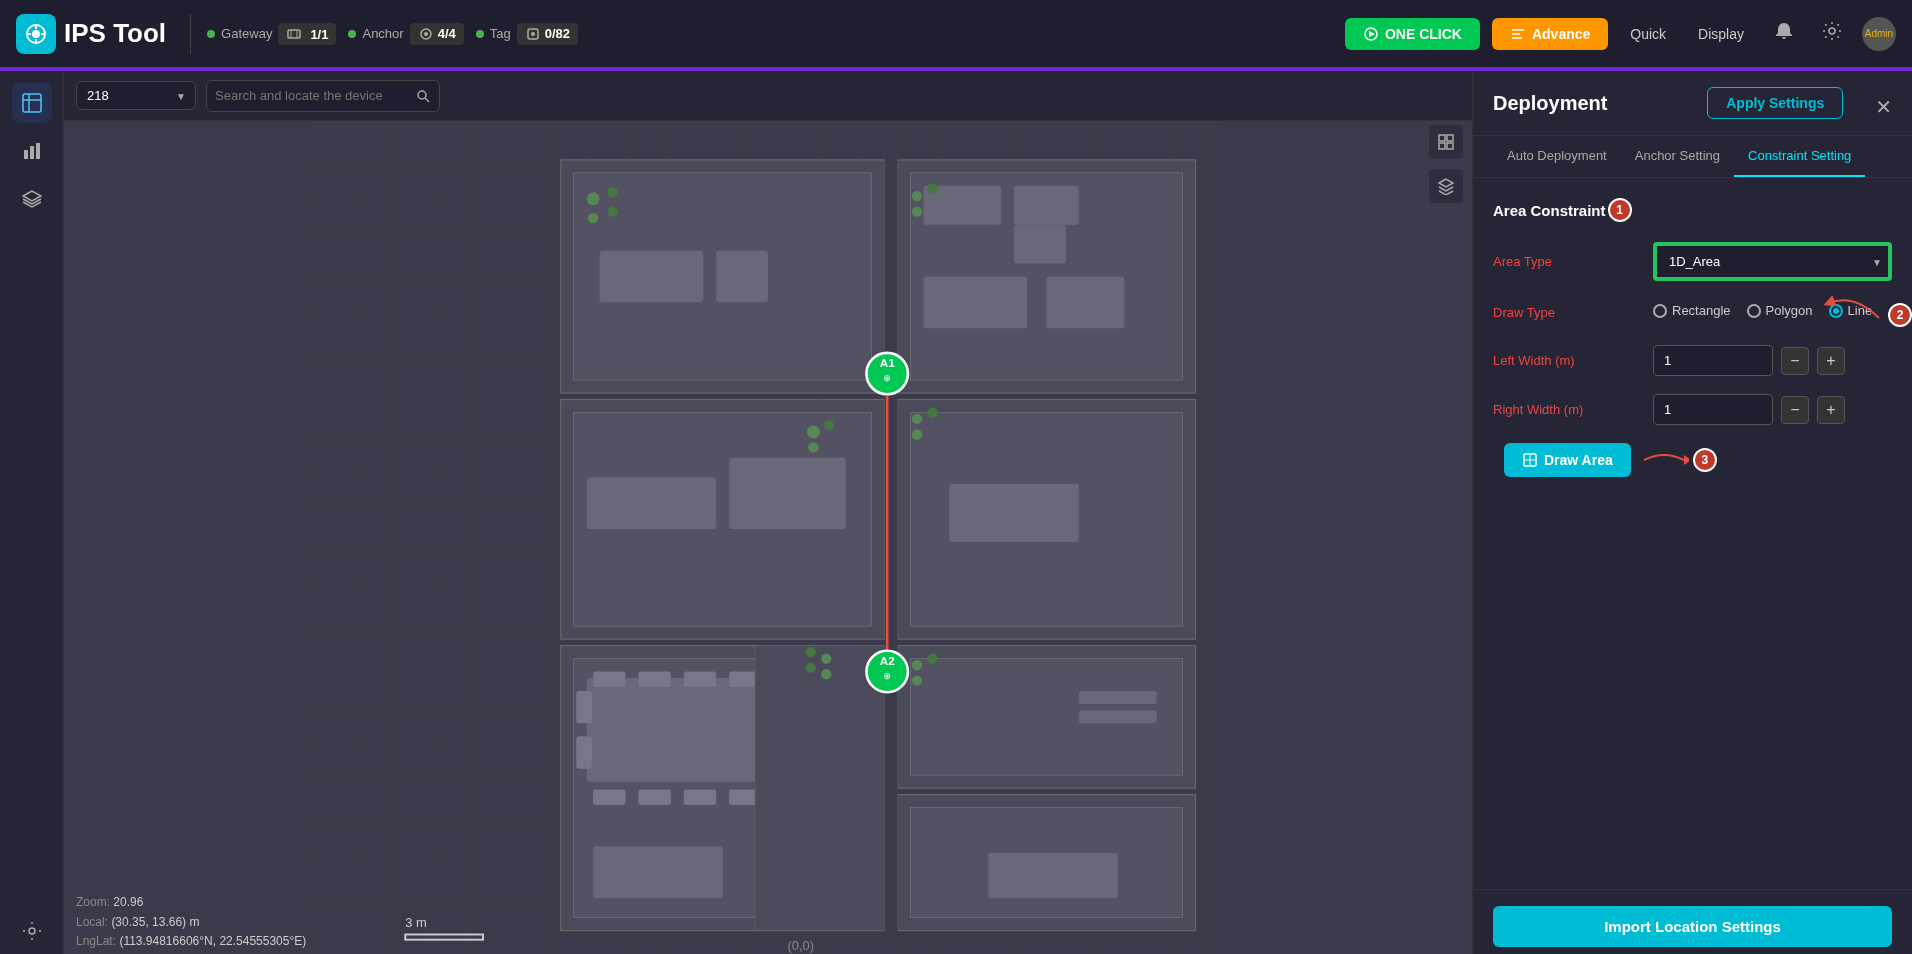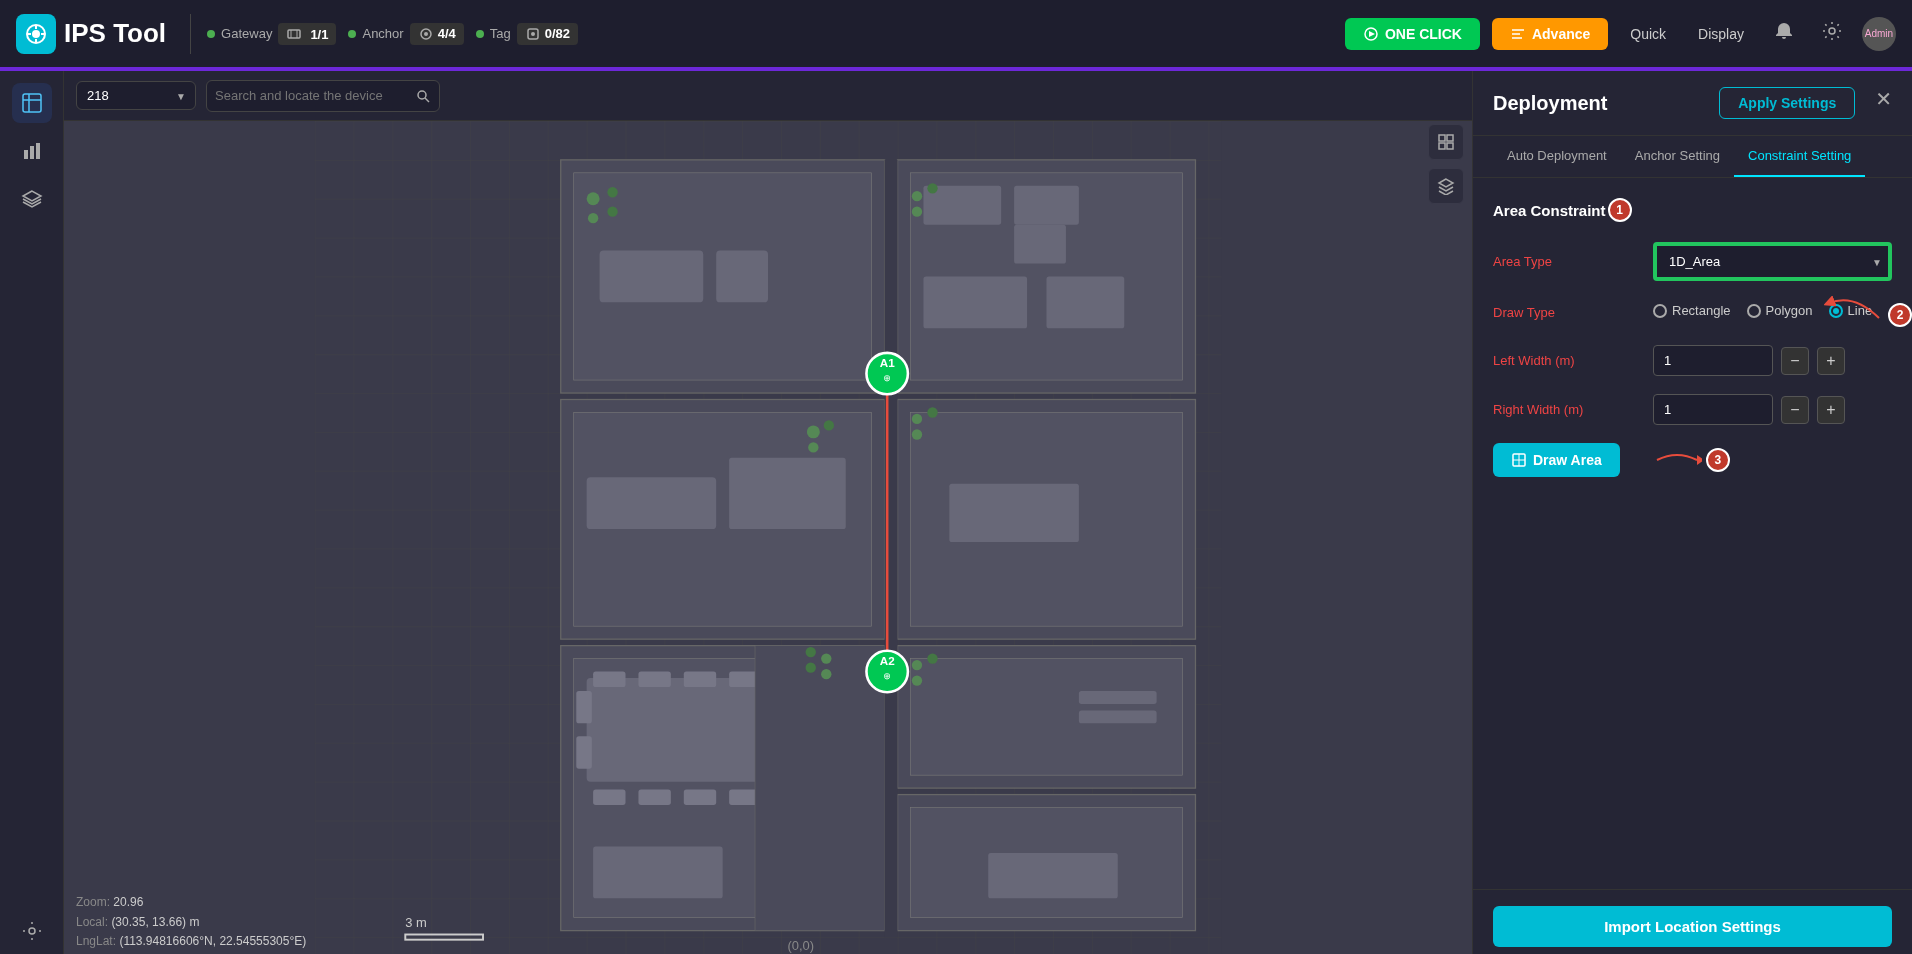--- a/index.html
+++ b/index.html
@@ -23,21 +23,21 @@
       border-radius: 6px; cursor: pointer; font-size: 14px; font-weight: 600;
       display: flex; align-items: center; gap: 6px;
     }
     .btn-advance {
       background: #ff9800; color: #fff; border: none; padding: 8px 18px;
       border-radius: 6px; cursor: pointer; font-size: 14px; font-weight: 600;
       display: flex; align-items: center; gap: 6px;
     }
     .nav-text-btn { background: none; border: none; color: #ccc; font-size: 14px; cursor: pointer; padding: 6px 10px; }
     .nav-icon-btn { background: none; border: none; color: #ccc; cursor: pointer; font-size: 18px; padding: 4px 8px; }
-    .avatar { width: 34px; height: 34px; border-radius: 50%; background: #555; display: flex; align-items: center; justify-content: center; color: #f9a8d4; font-size: 12px; }
+    .avatar { width: 34px; height: 34px; border-radius: 50%; background: #555; display: flex; align-items: center; justify-content: center; color: #eab308; font-size: 12px; }
 
     
     .main { display: flex; height: calc(954px - 62px); }
 
     
     .left-sidebar {
       width: 64px; background: #252535; display: flex; flex-direction: column;
       align-items: center; padding: 12px 0; gap: 8px; border-right: 1px solid #333;
     }
     .sidebar-icon { width: 40px; height: 40px; border-radius: 8px; display: flex; align-items: center; justify-content: center; color: #aaa; font-size: 20px; cursor: pointer; }
@@ -464,21 +464,21 @@
         <path d="M2 10l7 4 7-4" stroke="#aaa" stroke-width="1.5"></path>
         <path d="M2 14l7 4 7-4" stroke="#aaa" stroke-width="1.5"></path>
       </svg>
     </div>
   </div>
 
   <div class="right-panel">
 
     <div class="panel-header">
       <span class="panel-title">Deployment</span>
-      <div style="display:flex;align-items:flex-start;gap:8px;padding-left:8px;">
+      <div style="display:flex;align-items:flex-end;gap:20px;padding-left:8px;">
         <button class="btn-apply">Apply Settings</button>
         <button class="close-btn">✕</button>
       </div>
     </div>
 
     <div class="panel-tabs">
       <div class="tab-item">
         <span>Auto Deployment</span>
       </div>
       <div class="tab-item">
@@ -561,21 +561,21 @@
         <span class="form-label">Right Width  (m)</span>
         <div class="form-control-area">
           <div class="number-input-row">
             <input type="number" class="number-input" value="1" style="">
             <button class="stepper-btn">−</button>
             <button class="stepper-btn">+</button>
           </div>
         </div>
       </div>
 
-      <div style="display:flex;align-items:center;gap:32px;margin-top:8px;">
+      <div style="display:flex;align-items:center;gap:8px;margin-top:8px;margin-left:11px;">
         <button class="btn-draw-area">
           <svg width="16" height="16" viewBox="0 0 16 16" fill="none">
               <rect x="2" y="2" width="12" height="12" stroke="#fff" stroke-width="1.5" rx="1"></rect>
               <line x1="8" y1="2" x2="8" y2="14" stroke="#fff" stroke-width="1"></line>
               <line x1="2" y1="8" x2="14" y2="8" stroke="#fff" stroke-width="1"></line>
             </svg>
           <span>Draw Area</span>
         </button>
 
         <div style="position:relative;display:flex;align-items:center;gap:4px;">

